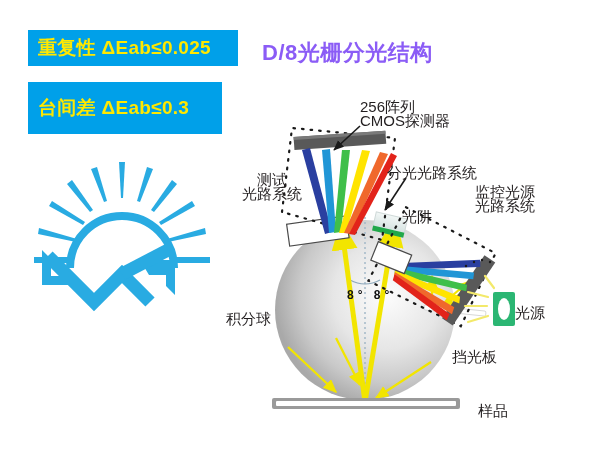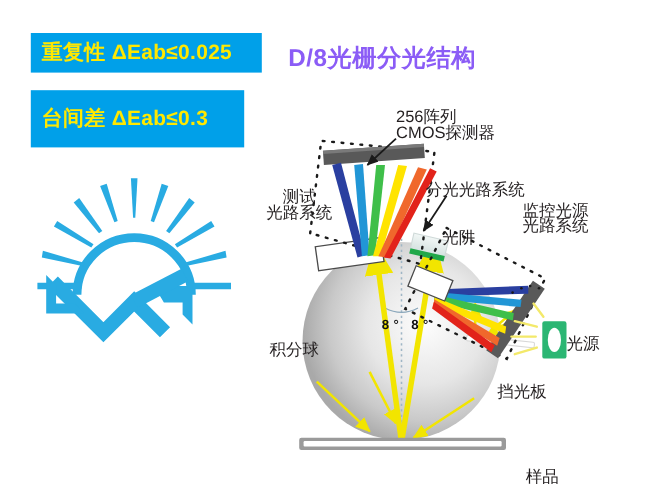--- a/index.html
+++ b/index.html
@@ -48,24 +48,24 @@
     font-size:15px;
     line-height:14px;
     white-space:pre-line;
   }
 
   #lbl-cmos{left:150px;top:20px;}
   #lbl-test{left:16px;top:93px;text-align:center;width:60px;margin-left:16px;}
   #lbl-split{left:177px;top:86px;}
   #lbl-trap{left:192px;top:130px;}
   #lbl-monitor{left:265px;top:105px;}
-  #lbl-sphere{left:16px;top:232px;margin-left:19px;}
+  #lbl-sphere{left:16px;top:232px;}
   #lbl-source{left:305px;top:226px;}
   #lbl-baffle{left:242px;top:270px;}
-  #lbl-sample{left:268px;top:347px;}
+  #lbl-sample{left:268px;top:324px;}
   #lbl-ang{position:absolute;left:137px;top:208px;font-size:12px;font-weight:700;color:#111;letter-spacing:4px;text-align:right;}
 </style>
 </head>
 <body>
 
 <div id="stage">
 
   <div class="badge" id="badge1">
     <span>重复性 ΔEab≤0.025</span>
   </div>

